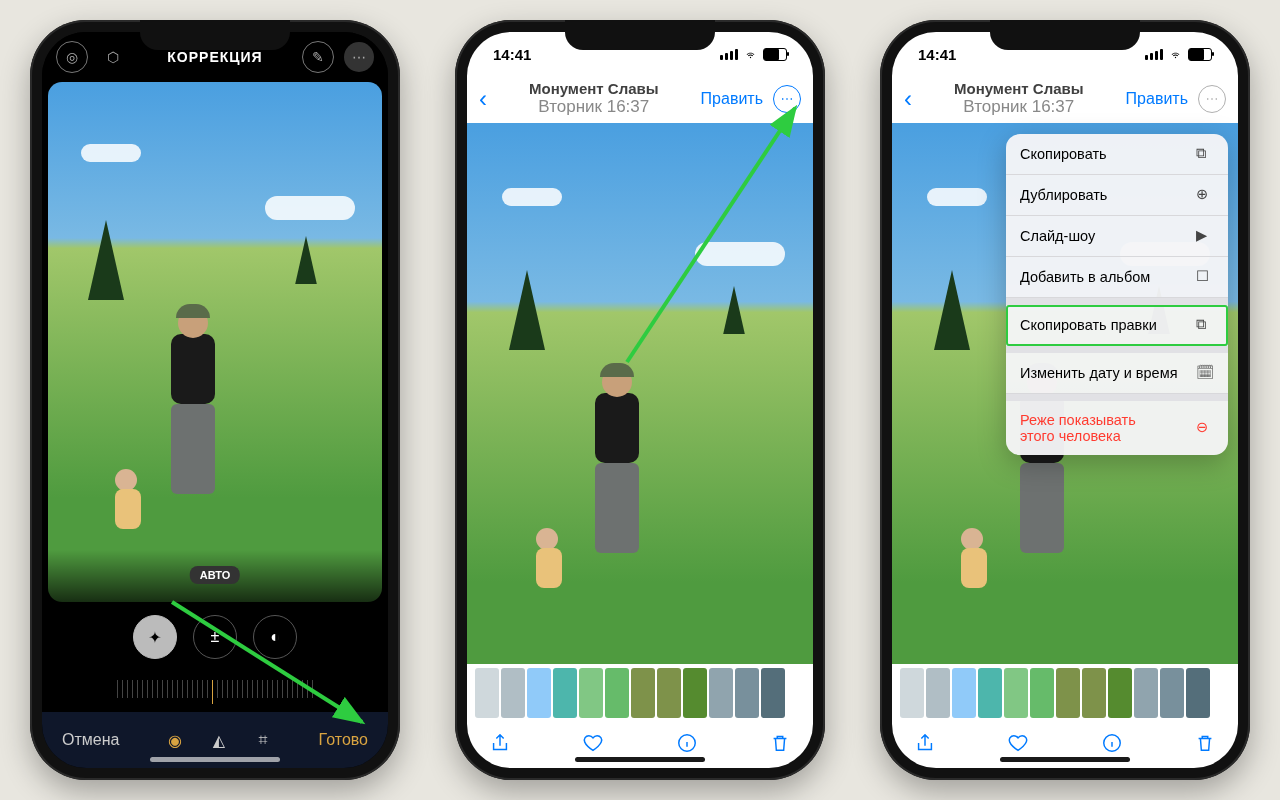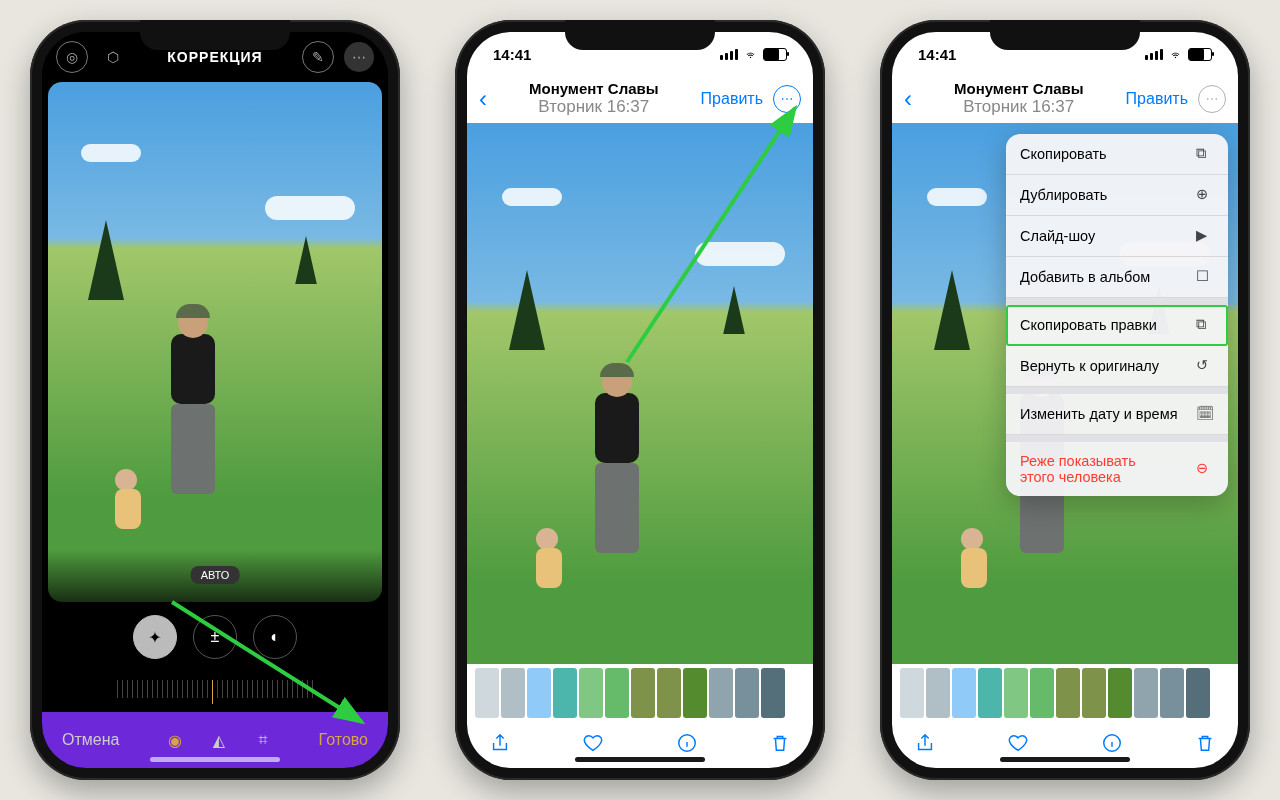--- a/index.html
+++ b/index.html
@@ -88,40 +88,40 @@
   .cloud { position:absolute; background:#fff; border-radius:30px; opacity:.85; }
   .cloud.c1{width:90px;height:24px;top:22%;right:8%;} .cloud.c2{width:60px;height:18px;top:12%;left:10%;}
   .person { position:absolute; left:36%; bottom:18%; width:50px; height:200px; }
   .head{width:30px;height:30px;background:#c8a07a;border-radius:50%;margin:0 auto;position:relative;}
   .cap{position:absolute;top:-4px;left:-2px;width:34px;height:14px;background:#5a6b4a;border-radius:14px 14px 0 0;}
   .torso{width:44px;height:70px;background:#1a1a1a;border-radius:10px;margin:-4px auto 0;}
   .legs{width:44px;height:90px;background:#6d7170;margin:0 auto;border-radius:6px;}
   .baby{position:absolute;left:20%;bottom:14%;}
   .baby .bhead{width:22px;height:22px;background:#d9b493;border-radius:50%;}
   .baby .bbody{width:26px;height:40px;background:#e9c27a;border-radius:8px;margin-top:-2px;}
-  .pill { position:absolute; bottom:18px; left:50%; transform:translateX(-50%); background:#333; color:#fff; font-size:11px; padding:3px 10px; border-radius:8px; font-weight:400; }
+  .pill { position:absolute; bottom:18px; left:50%; transform:translateX(-50%); background:#333; color:#fff; font-size:11px; padding:3px 10px; border-radius:8px; font-weight:700; }
   .p1-dials { height:70px; display:flex;gap:16px;justify-content:center;align-items:center;background:#000; }
   .dial { width:42px;height:42px;border-radius:50%;border:1.5px solid #555;display:flex;align-items:center;justify-content:center;color:#fff; }
   .dial.active{background:#bbb;color:#000;border-color:#bbb;}
   .p1-slider { height:40px; background:#000; display:flex;align-items:center;justify-content:center; }
   .ticks { display:flex; gap:4px; }
   .ticks span{width:1px;height:18px;background:#444;}
   .ticks span:nth-child(20){background:#d9a441;height:24px;}
-  .p1-bottom { height:56px; background:#6d28d9; display:flex; align-items:center; justify-content:space-between; padding:0 20px; font-size:16px; }
+  .p1-bottom { height:56px; background:#0f172a; display:flex; align-items:center; justify-content:space-between; padding:0 20px; font-size:16px; }
   .p1-bottom .cancel{color:#ccc;} .p1-bottom .done{color:#d9a441;font-weight:500;}
   .p1-bottom .tools{display:flex;gap:22px;color:#ccc;}
   .tool-icn{width:22px;height:22px;display:flex;align-items:center;justify-content:center;}
   .arrow-annot { position:absolute; z-index:60; pointer-events:none; }
   .arrow-svg { overflow:visible; }
 
   
   .nav2 { display:flex; align-items:center; justify-content:space-between; padding:4px 12px 6px; }
   .back-chev { color:#007aff; font-size:24px; font-weight:300; }
   .center-title { text-align:center; flex:1; }
-  .center-title .t1{font-size:15px;font-weight:600;color:#000000;}
+  .center-title .t1{font-size:15px;font-weight:600;color:#404040;}
   .center-title .t2{font-size:17px;color:#888;}
   .edit-link{color:#007aff;font-size:16px;text-align:right;}
   .more-btn{width:26px;height:26px;border:1.5px solid #007aff;border-radius:50%;color:#007aff;display:flex;align-items:center;justify-content:center;font-size:13px;margin-left:10px;}
   .more-btn.dim{color:#b0b0b0;border-color:#b0b0b0;}
   .p2-photo {
     flex:1;
     margin: 0;
     background: linear-gradient(to bottom, #4a9fe0 0%, #79b9e4 33%, #a1c76a 35%, #4f9b3f 85%);
     position:relative;
     overflow:hidden;
@@ -439,24 +439,20 @@
         </div>
       <div class="row">
           <span>Добавить в альбом</span>
           <span class="mi-icn">☐</span>
         </div>
       <div class="sep"></div>
       <div class="row hl">
           <span>Скопировать правки</span>
           <span class="mi-icn">⧉</span>
         </div>
-      <div class="row">
-          <span>Вернуть к оригиналу</span>
-          <span class="mi-icn">↺</span>
-        </div>
       <div class="sep"></div>
       <div class="row">
           <span>Изменить дату и время</span>
           <span class="mi-icn">🗓</span>
         </div>
       <div class="sep"></div>
       <div class="row danger" style="border-bottom:none;">
           <span>Реже показывать этого человека</span>
           <span class="mi-icn">⊖</span>
         </div>

